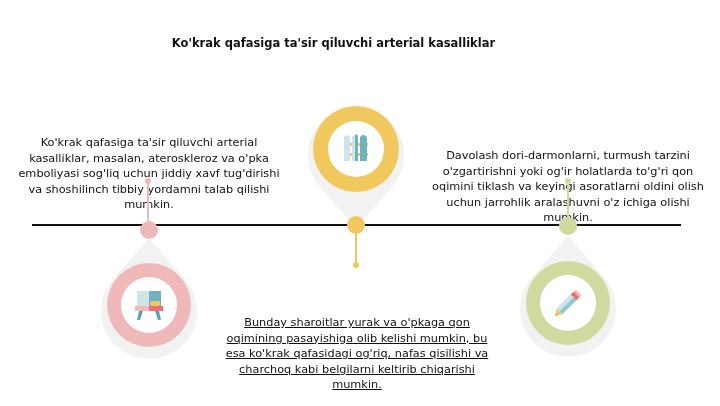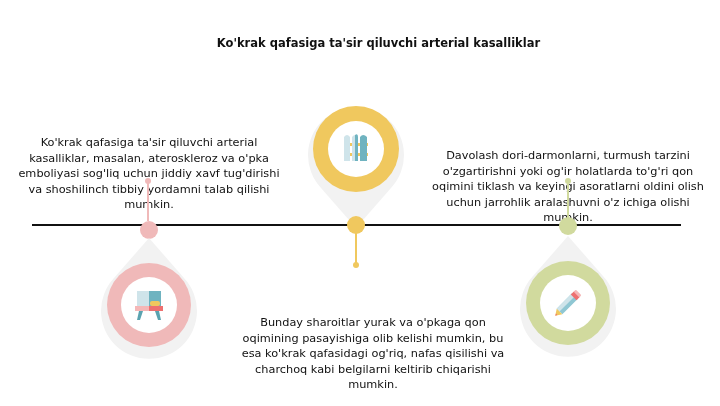--- a/index.html
+++ b/index.html
@@ -1,19 +1,19 @@
 <!DOCTYPE html>
 <html><head>
   <meta charset="utf-8">
   <style>
     html, body { margin: 0; padding: 0; background: #ffffff; }
     body { width: 720px; height: 406px; position: relative; overflow: hidden;
            font-family: "DejaVu Sans", sans-serif; color: #111; }
     .title { position: absolute; left: 0; width: 667px; top: 36px; text-align: center;
-             font-weight: bold; font-size: 11.5px; padding-left: 45px; }
+             font-weight: bold; font-size: 11.5px; }
     .timeline { position: absolute; left: 32px; width: 649px; top: 224px; height: 2px; background: #111; }
     .text { position: absolute; text-align: center; font-size: 11.3px; line-height: 15.5px; margin-top: 36px; }
     .stem { position: absolute; width: 2px; }
     .stem-dot { position: absolute; width: 6px; height: 6px; border-radius: 50%; }
     .node { position: absolute; width: 18px; height: 18px; border-radius: 50%; }
     .pin { position: absolute; width: 100px; height: 130px; }
     .icon { position: absolute; width: 36px; height: 36px; }
   </style>
 </head>
 <body>
@@ -55,21 +55,21 @@
       <rect x="6" y="12" width="24" height="3" fill="#f0c85e"></rect>
       <rect x="6" y="22" width="24" height="3" fill="#f0c85e"></rect>
       <path d="M6 6 Q9 2 12 6 L12 30 L6 30 Z" fill="#cfe4ea"></path>
       <path d="M14 6 Q17 2 20 6 L20 30 L14 30 Z" fill="#cfe4ea"></path>
       <path d="M17 4 Q20 2 20 6 L20 30 L17 30 Z" fill="#6fb3c0"></path>
       <path d="M22 6 Q25 2 29 6 L29 30 L22 30 Z" fill="#6fb3c0"></path>
     </svg>
     <div class="node" style="left:347px; top:216px; background:#f0c85e;"></div>
     <div class="stem" style="left:355px; top:232px; height:32px; background:#f0c85e;"></div>
     <div class="stem-dot" style="left:353px; top:262px; background:#f0c85e;"></div>
-    <div class="text" style="left:238px; width:270px; top:279px;">Bunday sharoitlar yurak va o'pkaga qon oqimining pasayishiga olib kelishi mumkin, bu esa ko'krak qafasidagi og'riq, nafas qisilishi va charchoq kabi belgilarni keltirib chiqarishi mumkin.</div>
+    <div class="text" style="left:222px; width:270px; top:279px;text-decoration:underline;">Bunday sharoitlar yurak va o'pkaga qon oqimining pasayishiga olib kelishi mumkin, bu esa ko'krak qafasidagi og'riq, nafas qisilishi va charchoq kabi belgilarni keltirib chiqarishi mumkin.</div>
   </div>
 
   <div>
     <div class="text" style="left:432px; width:272px; top:112px;">Davolash dori-darmonlarni, turmush tarzini o'zgartirishni yoki og'ir holatlarda to'g'ri qon oqimini tiklash va keyingi asoratlarni oldini olish uchun jarrohlik aralashuvni o'z ichiga olishi mumkin.</div>
     <div class="stem-dot" style="left:565px; top:178px; background:#d1da9e;"></div>
     <div class="stem" style="left:567px; top:181px; height:40px; background:#d1da9e;"></div>
     <div class="node" style="left:559px; top:217px; background:#d1da9e;"></div>
     <svg class="pin" style="left:518px; top:236px;" viewBox="0 0 100 130">
       <path d="M50 0 L85 40 A48 48 0 1 1 15 40 Z" fill="#f2f2f2"></path>
       <circle cx="50" cy="67" r="42" fill="#d1da9e"></circle>

